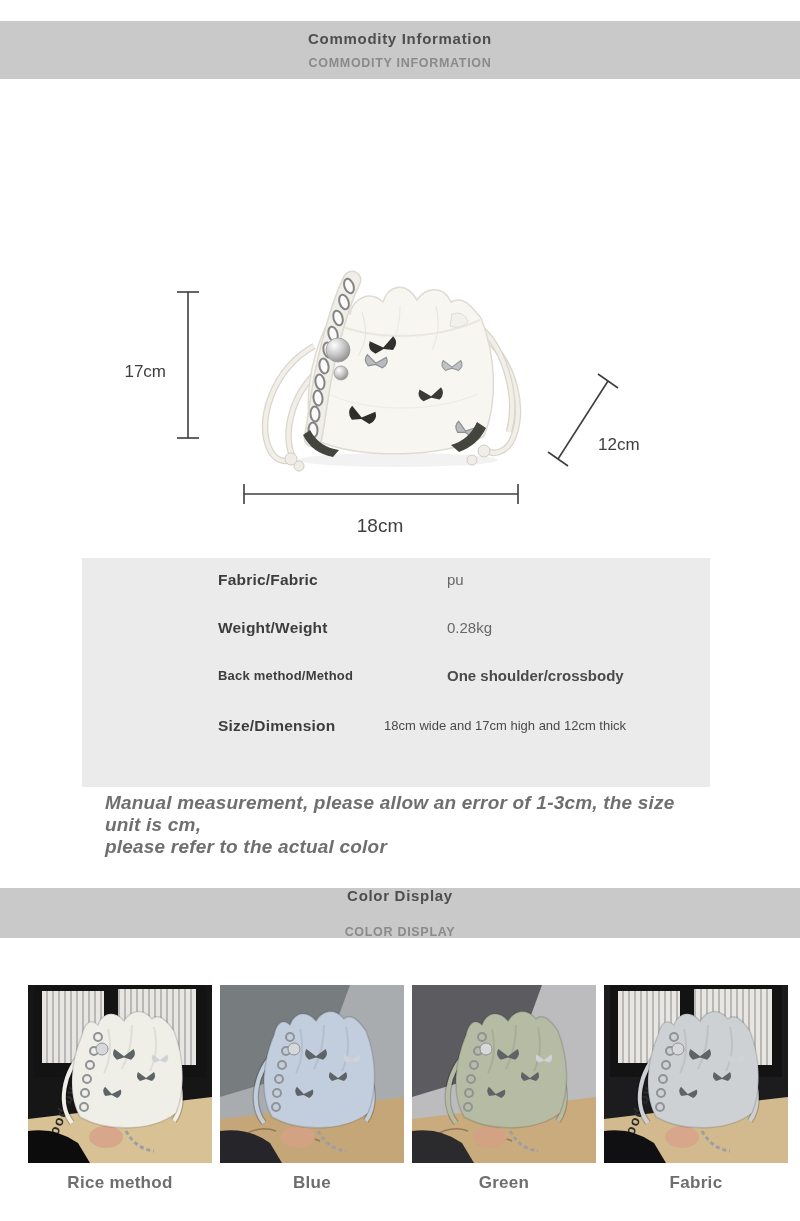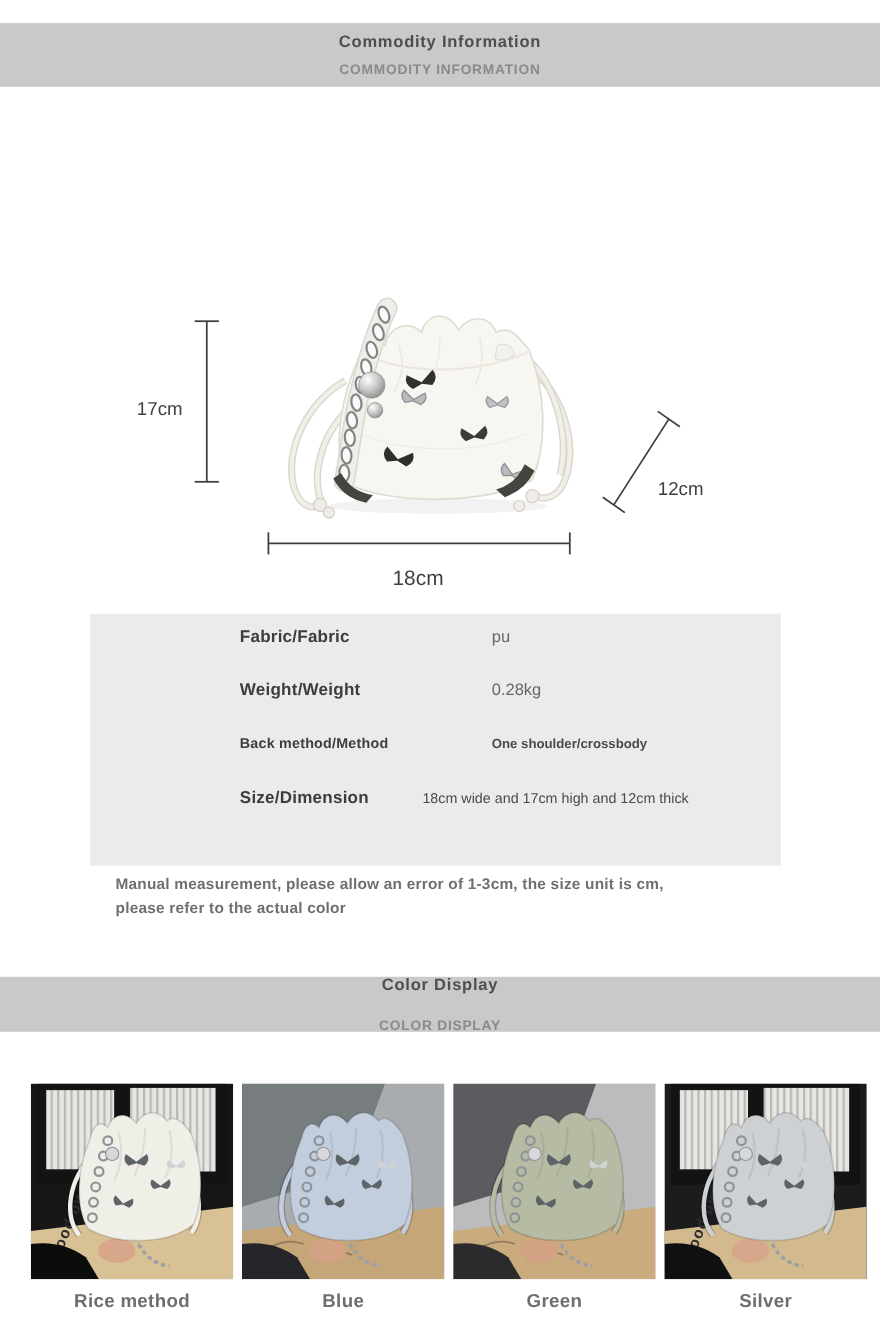--- a/index.html
+++ b/index.html
@@ -20,26 +20,26 @@
   .dim-line{stroke:#3e3e3e;stroke-width:1.6;}
 
   
   .specs{position:absolute;left:82px;top:558px;width:628px;height:229px;background:var(--panel_bg,#ebebeb);}
   .spec-row{position:absolute;left:0;width:100%;height:20px;padding-left:48px;}
   .row-1{top:12px}.row-2{top:60px}.row-3{top:108px}.row-4{top:158px}
   .spec-label{position:absolute;left:136px;font-weight:bold;font-size:15.5px;line-height:20px;
               color:var(--label_color,#3d3d3d);letter-spacing:.2px;}
   .spec-value{position:absolute;left:365px;font-size:15px;line-height:20px;color:var(--value_color,#686868);}
   .row-3 .spec-label{font-size:13px;}
-  .row-3 .spec-value{font-size:12px;font-weight:bold;color:var(--value_bold,#4a4a4a);}
+  .row-3 .spec-value{font-size:15px;font-weight:bold;color:var(--value_bold,#4a4a4a);}
   .row-4 .spec-value{left:302px;font-size:13px;font-weight:normal;color:var(--value_bold,#4a4a4a);}
 
   
-  .note{position:absolute;left:105px;top:792px;width:610px;margin:0;font-size:14px;font-weight:bold;
-        color:var(--note_color,#6f6f6f);line-height:22px;letter-spacing:.2px;}
+  .note{position:absolute;left:105px;top:792px;width:610px;margin:0;font-size:19px;font-weight:bold;
+        color:var(--note_color,#6f6f6f);line-height:22px;letter-spacing:.2px;font-style:italic;}
 
   
   .variant{position:absolute;top:985px;width:184px;margin:0;}
   .v0{left:28px}.v1{left:220px}.v2{left:412px}.v3{left:604px}
   .variant-img{width:184px;height:178px;overflow:hidden;background:#ddd;}
   .variant-img svg{display:block;}
   .variant-caption{margin-top:10px;text-align:center;font-weight:bold;font-size:17px;
                    color:var(--caption_color,#6e6e6e);letter-spacing:.3px;}
 </style>
 </head>
@@ -324,16 +324,16 @@
     <path d="M98 146 q10 18 28 20" stroke="#9b9fa3" stroke-width="3" fill="none" stroke-dasharray="4 3"></path>
     <g fill="#5d6366">
       <path transform="translate(96,70) scale(1.2)" d="M0 1 L-8 -5 Q-11 0 -6 4 L0 2 L6 4 Q11 0 8 -5 Z"></path>
       <path transform="translate(118,92)" d="M0 1 L-8 -5 Q-11 0 -6 4 L0 2 L6 4 Q11 0 8 -5 Z"></path>
       <path transform="translate(84,108) rotate(10)" d="M0 1 L-8 -5 Q-11 0 -6 4 L0 2 L6 4 Q11 0 8 -5 Z"></path>
       <path transform="translate(132,74) scale(0.9)" fill="#cfd3d6" d="M0 1 L-8 -5 Q-11 0 -6 4 L0 2 L6 4 Q11 0 8 -5 Z"></path>
     </g>
     <path d="M0 178 L0 146 Q28 142 50 158 L62 178 Z" fill="#101012"></path>
   </svg>
       </div>
-    <figcaption class="variant-caption">Silver</figcaption>
+    <figcaption class="variant-caption">Fabric</figcaption>
   </figure>
 
 </div>
 
 </body></html>

